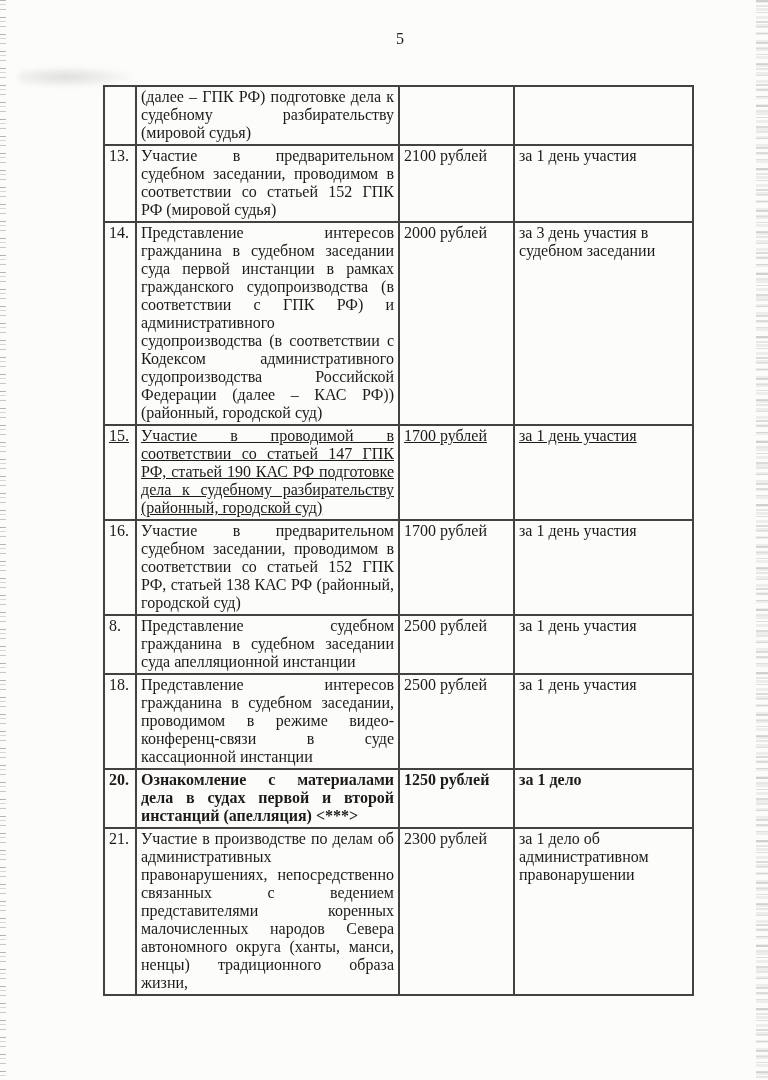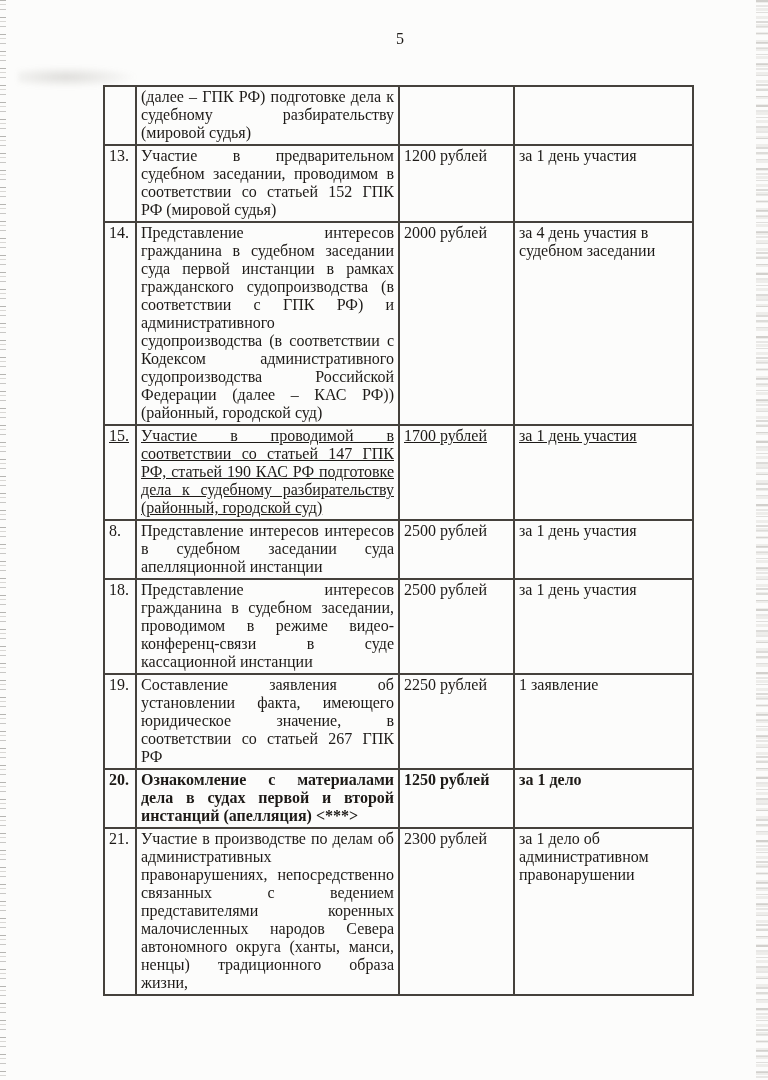--- a/index.html
+++ b/index.html
@@ -121,52 +121,52 @@
     <tbody>
       <tr class="row-0">
         <td class="cell-num"></td>
         <td class="cell-desc">(далее – ГПК РФ) подготовке дела к судебному разбирательству (мировой судья)</td>
         <td class="cell-price"></td>
         <td class="cell-unit"></td>
       </tr>
       <tr class="row-1">
         <td class="cell-num">13.</td>
         <td class="cell-desc">Участие в предварительном судебном заседании, проводимом в соответствии со статьей 152 ГПК РФ (мировой судья)</td>
-        <td class="cell-price">1200 рублей</td>
+        <td class="cell-price">2100 рублей</td>
         <td class="cell-unit">за 1 день участия</td>
       </tr>
       <tr class="row-2">
         <td class="cell-num">14.</td>
         <td class="cell-desc">Представление интересов гражданина в судебном заседании суда первой инстанции в рамках гражданского судопроизводства (в соответствии с ГПК РФ) и административного судопроизводства (в соответствии с Кодексом административного судопроизводства Российской Федерации (далее – КАС РФ)) (районный, городской суд)</td>
         <td class="cell-price">2000 рублей</td>
-        <td class="cell-unit">за 4 день участия в судебном заседании</td>
+        <td class="cell-unit">за 3 день участия в судебном заседании</td>
       </tr>
       <tr class="row-3">
         <td class="cell-num">15.</td>
         <td class="cell-desc">Участие в проводимой в соответствии со статьей 147 ГПК РФ, статьей 190 КАС РФ подготовке дела к судебному разбирательству (районный, городской суд)</td>
         <td class="cell-price">1700 рублей</td>
         <td class="cell-unit">за 1 день участия</td>
       </tr>
+      <tr class="row-4">
+        <td class="cell-num">16.</td>
+        <td class="cell-desc">Участие в предварительном судебном заседании, проводимом в соответствии со статьей 152 ГПК РФ, статьей 138 КАС РФ (районный, городской суд)</td>
+        <td class="cell-price">1700 рублей</td>
+        <td class="cell-unit">за 1 день участия</td>
+      </tr>
       <tr class="row-5">
         <td class="cell-num">8.</td>
-        <td class="cell-desc">Представление интересов интересов в судебном заседании суда апелляционной инстанции</td>
+        <td class="cell-desc">Представление судебном гражданина в судебном заседании суда апелляционной инстанции</td>
         <td class="cell-price">2500 рублей</td>
         <td class="cell-unit">за 1 день участия</td>
       </tr>
       <tr class="row-6">
         <td class="cell-num">18.</td>
         <td class="cell-desc">Представление интересов гражданина в судебном заседании, проводимом в режиме видео-конференц-связи в суде кассационной инстанции</td>
         <td class="cell-price">2500 рублей</td>
         <td class="cell-unit">за 1 день участия</td>
-      </tr>
-      <tr class="row-7">
-        <td class="cell-num">19.</td>
-        <td class="cell-desc">Составление заявления об установлении факта, имеющего юридическое значение, в соответствии со статьей 267 ГПК РФ</td>
-        <td class="cell-price">2250 рублей</td>
-        <td class="cell-unit">1 заявление</td>
       </tr>
       <tr class="row-8">
         <td class="cell-num">20.</td>
         <td class="cell-desc">Ознакомление с материалами дела в судах первой и второй инстанций (апелляция) &lt;***&gt;</td>
         <td class="cell-price">1250 рублей</td>
         <td class="cell-unit">за 1 дело</td>
       </tr>
       <tr class="row-9">
         <td class="cell-num">21.</td>
         <td class="cell-desc">Участие в производстве по делам об административных правонарушениях, непосредственно связанных с ведением представителями коренных малочисленных народов Севера автономного округа (ханты, манси, ненцы) традиционного образа жизни,</td>

